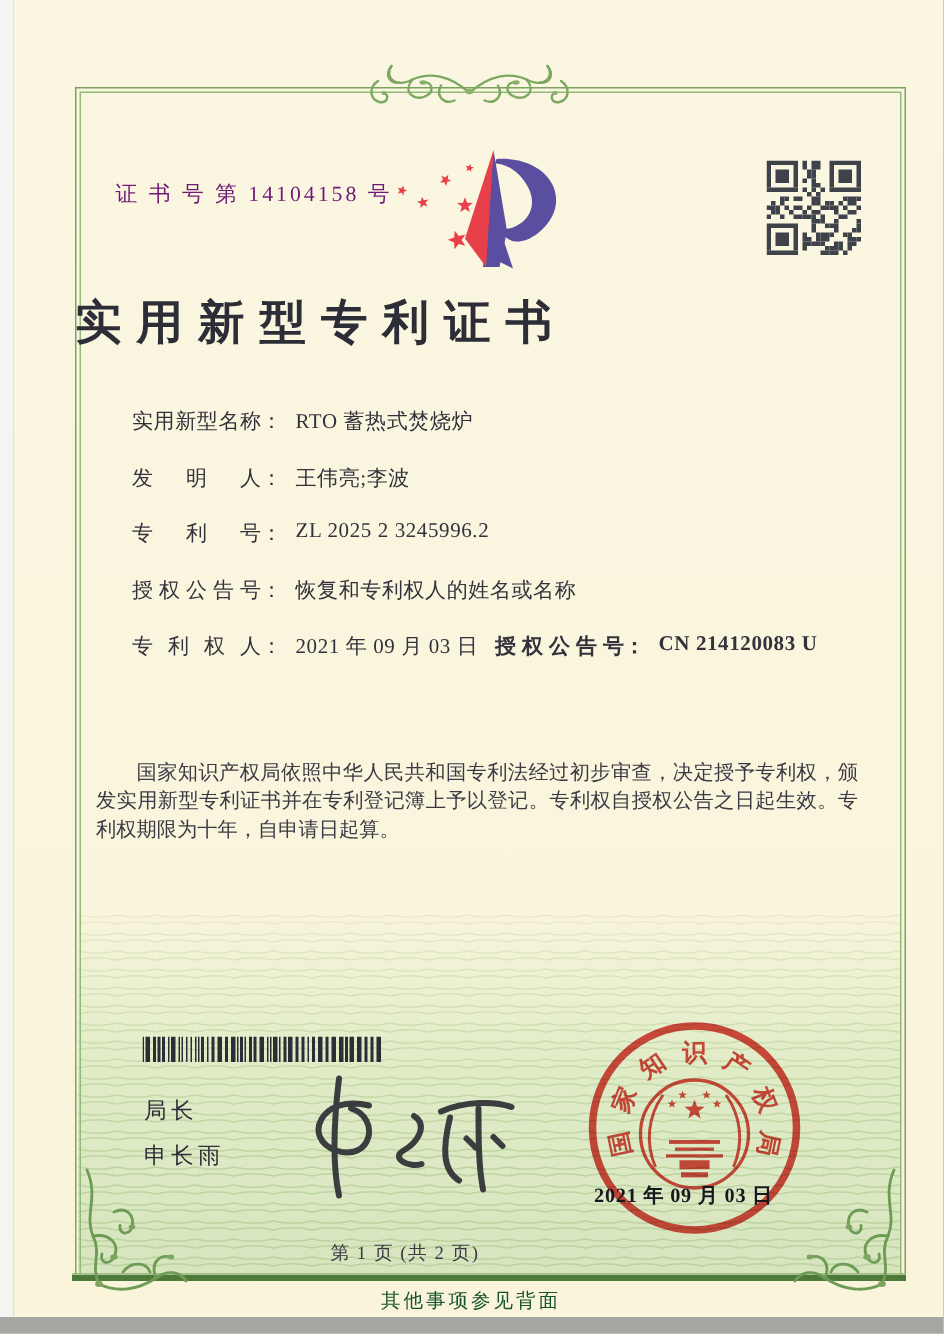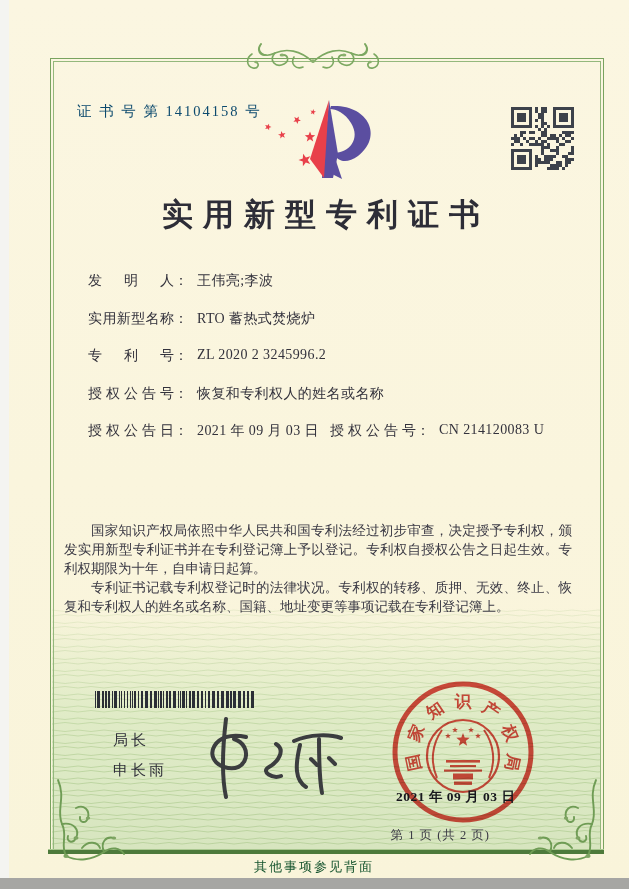--- a/index.html
+++ b/index.html
@@ -20,56 +20,56 @@
   }
   .frame-inner{position:absolute;left:2px;top:2px;right:2px;bottom:2px;border:1px solid #94b87c;}
   .frame-bottom-heavy{position:absolute;left:48px;top:849px;width:556px;height:4px;background:#4d7a3b;border-top:1px solid #a9c78f;}
   .green-zone{
     position:absolute;left:52px;top:608px;width:548px;height:241px;
     background:linear-gradient(180deg,rgba(226,238,203,0) 0%,rgba(224,236,199,0.55) 22%,rgba(221,234,196,0.9) 45%,#dce9c4 70%,#d7e5bf 100%);
     overflow:hidden;
   }
   .green-zone svg{position:absolute;left:0;top:0;}
 
-  .cert-no{position:absolute;left:77px;top:102px;font-size:14.5px;letter-spacing:2px;color:#0c4a6e;}
+  .cert-no{position:absolute;left:77px;top:120px;font-size:14.5px;letter-spacing:2px;color:#701a75;}
   .logo{position:absolute;left:255px;top:96px;width:135px;height:90px;}
   .qr{position:absolute;left:511px;top:107px;width:63px;height:63px;}
 
   .title{
-    position:absolute;left:50px;top:194px;width:552px;text-align:center;
+    position:absolute;left:50px;top:194px;width:552px;
     font-size:31px;font-weight:bold;letter-spacing:10px;color:#2d2d37;
   }
 
   .fields{position:absolute;left:88px;top:272px;width:500px;font-size:14px;}
   .field-row{height:37.6px;position:relative;white-space:nowrap;}
   .flabel{display:inline-block;width:86px;text-align:justify;text-align-last:justify;vertical-align:top;}
   .fcolon{display:inline-block;vertical-align:top;}
   .fvalue{display:inline-block;margin-left:9px;vertical-align:top;letter-spacing:0.4px;}
-  .fgroup2{position:absolute;left:242px;top:0;}
-
-  .paras{position:absolute;left:64px;top:521px;width:508px;font-size:13.5px;line-height:19px;color:#3a3944;}
+  .fgroup2{position:absolute;left:242px;top:0;font-weight:bold;}
+
+  .paras{position:absolute;left:64px;top:505px;width:508px;font-size:13.5px;line-height:19px;color:#3a3944;}
   .paras p{margin:0;text-indent:2em;text-align:justify;}
 
   .barcode{position:absolute;left:95px;top:691px;width:162px;height:17px;}
 
-  .signer{position:absolute;left:113px;top:731px;font-size:15px;letter-spacing:3px;color:#2e2e38;}
+  .signer{position:absolute;left:96px;top:731px;font-size:15px;letter-spacing:3px;color:#2e2e38;}
   .signer div{margin-bottom:11px;}
   .signature{position:absolute;left:188px;top:714px;width:160px;height:88px;opacity:.88;}
 
   .seal{position:absolute;left:391px;top:680px;width:144px;height:144px;mix-blend-mode:multiply;opacity:.93;}
   .seal svg{position:absolute;left:0;top:0;}
   .seal-chars{position:absolute;left:72px;top:72px;width:0;height:0;}
   .seal-char{
     position:absolute;left:-9px;top:-9px;width:18px;height:18px;
     font-size:16.5px;font-weight:bold;color:#dc3f38;text-align:center;line-height:18px;
     font-family:"Liberation Serif","DejaVu Serif",serif;
   }
   .seal-date{position:absolute;left:396px;top:788px;width:130px;font-size:13.5px;font-weight:bold;color:#17171d;letter-spacing:0.5px;}
 
-  .page-no{position:absolute;left:50px;top:827px;width:440px;text-align:right;font-size:12.5px;color:#3a3944;letter-spacing:1px;}
+  .page-no{position:absolute;left:50px;top:827px;width:440px;text-align:center;font-size:12.5px;color:#3a3944;letter-spacing:1px;}
   .back-note{position:absolute;left:9px;top:858px;width:610px;text-align:center;font-size:13px;color:#14532d;letter-spacing:2px;}
 
   .ornament{position:absolute;}
   .ornament svg{display:block;}
 </style>
 </head>
 <body>
 
 <div class="scan-edge-left"></div>
 <div class="paper"></div>
@@ -340,42 +340,41 @@
       <rect x="42" y="60" width="3" height="3" fill="#3d424b"></rect>
       <rect x="45" y="60" width="3" height="3" fill="#3d424b"></rect>
       <rect x="51" y="60" width="3" height="3" fill="#3d424b"></rect>
     </svg>
 </div>
 
 <div class="title">实用新型专利证书</div>
 
 <div class="fields">
   <div class="field-row">
+    <span class="flabel">实用新型名称</span><span class="fcolon">：</span><span class="fvalue">RTO 蓄热式焚烧炉</span>
+  </div>
+  <div class="field-row">
     <span class="flabel">发明人</span><span class="fcolon">：</span><span class="fvalue">王伟亮;李波</span>
   </div>
   <div class="field-row">
-    <span class="flabel">实用新型名称</span><span class="fcolon">：</span><span class="fvalue">RTO 蓄热式焚烧炉</span>
-  </div>
-  <div class="field-row">
-    <span class="flabel">专利号</span><span class="fcolon">：</span><span class="fvalue">ZL 2020 2 3245996.2</span>
+    <span class="flabel">专利号</span><span class="fcolon">：</span><span class="fvalue">ZL 2025 2 3245996.2</span>
   </div>
   <div class="field-row">
     <span class="flabel">授权公告号</span><span class="fcolon">：</span><span class="fvalue">恢复和专利权人的姓名或名称</span>
   </div>
   <div class="field-row">
-    <span class="flabel">授权公告日</span><span class="fcolon">：</span><span class="fvalue">2021 年 09 月 03 日</span>
+    <span class="flabel">专利权人</span><span class="fcolon">：</span><span class="fvalue">2021 年 09 月 03 日</span>
     <span class="fgroup2">
       <span class="flabel">授权公告号</span><span class="fcolon">：</span><span class="fvalue">CN 214120083 U</span>
     </span>
   </div>
 </div>
 
 <div class="paras">
   <p>国家知识产权局依照中华人民共和国专利法经过初步审查，决定授予专利权，颁发实用新型专利证书并在专利登记簿上予以登记。专利权自授权公告之日起生效。专利权期限为十年，自申请日起算。</p>
-  <p>专利证书记载专利权登记时的法律状况。专利权的转移、质押、无效、终止、恢复和专利权人的姓名或名称、国籍、地址变更等事项记载在专利登记簿上。</p>
 </div>
 
 <div class="barcode">
   <svg id="barcode-svg" width="162" height="17">
       <rect x="0" y="0" width="1" height="17" fill="#2b2e36"></rect>
       <rect x="2" y="0" width="3" height="17" fill="#2b2e36"></rect>
       <rect x="7" y="0" width="2" height="17" fill="#2b2e36"></rect>
       <rect x="10" y="0" width="2" height="17" fill="#2b2e36"></rect>
       <rect x="13" y="0" width="2" height="17" fill="#2b2e36"></rect>
       <rect x="17" y="0" width="1" height="17" fill="#2b2e36"></rect>

